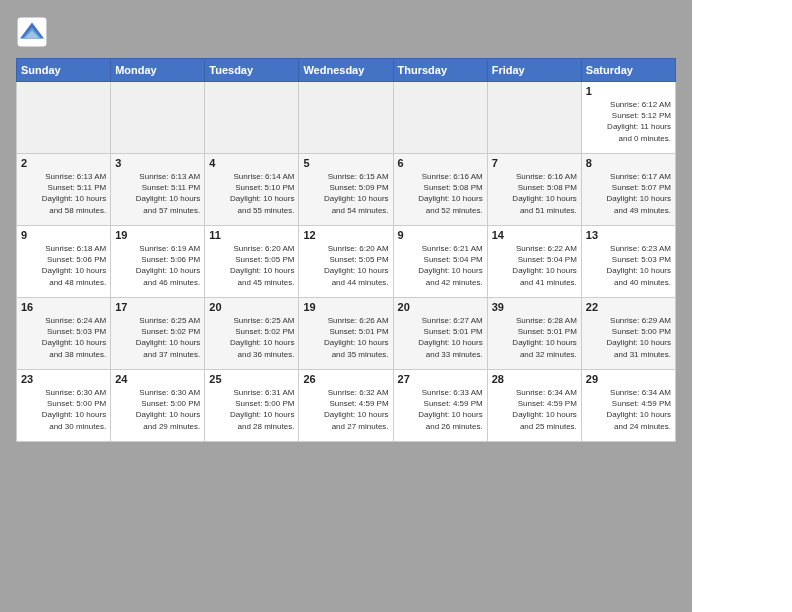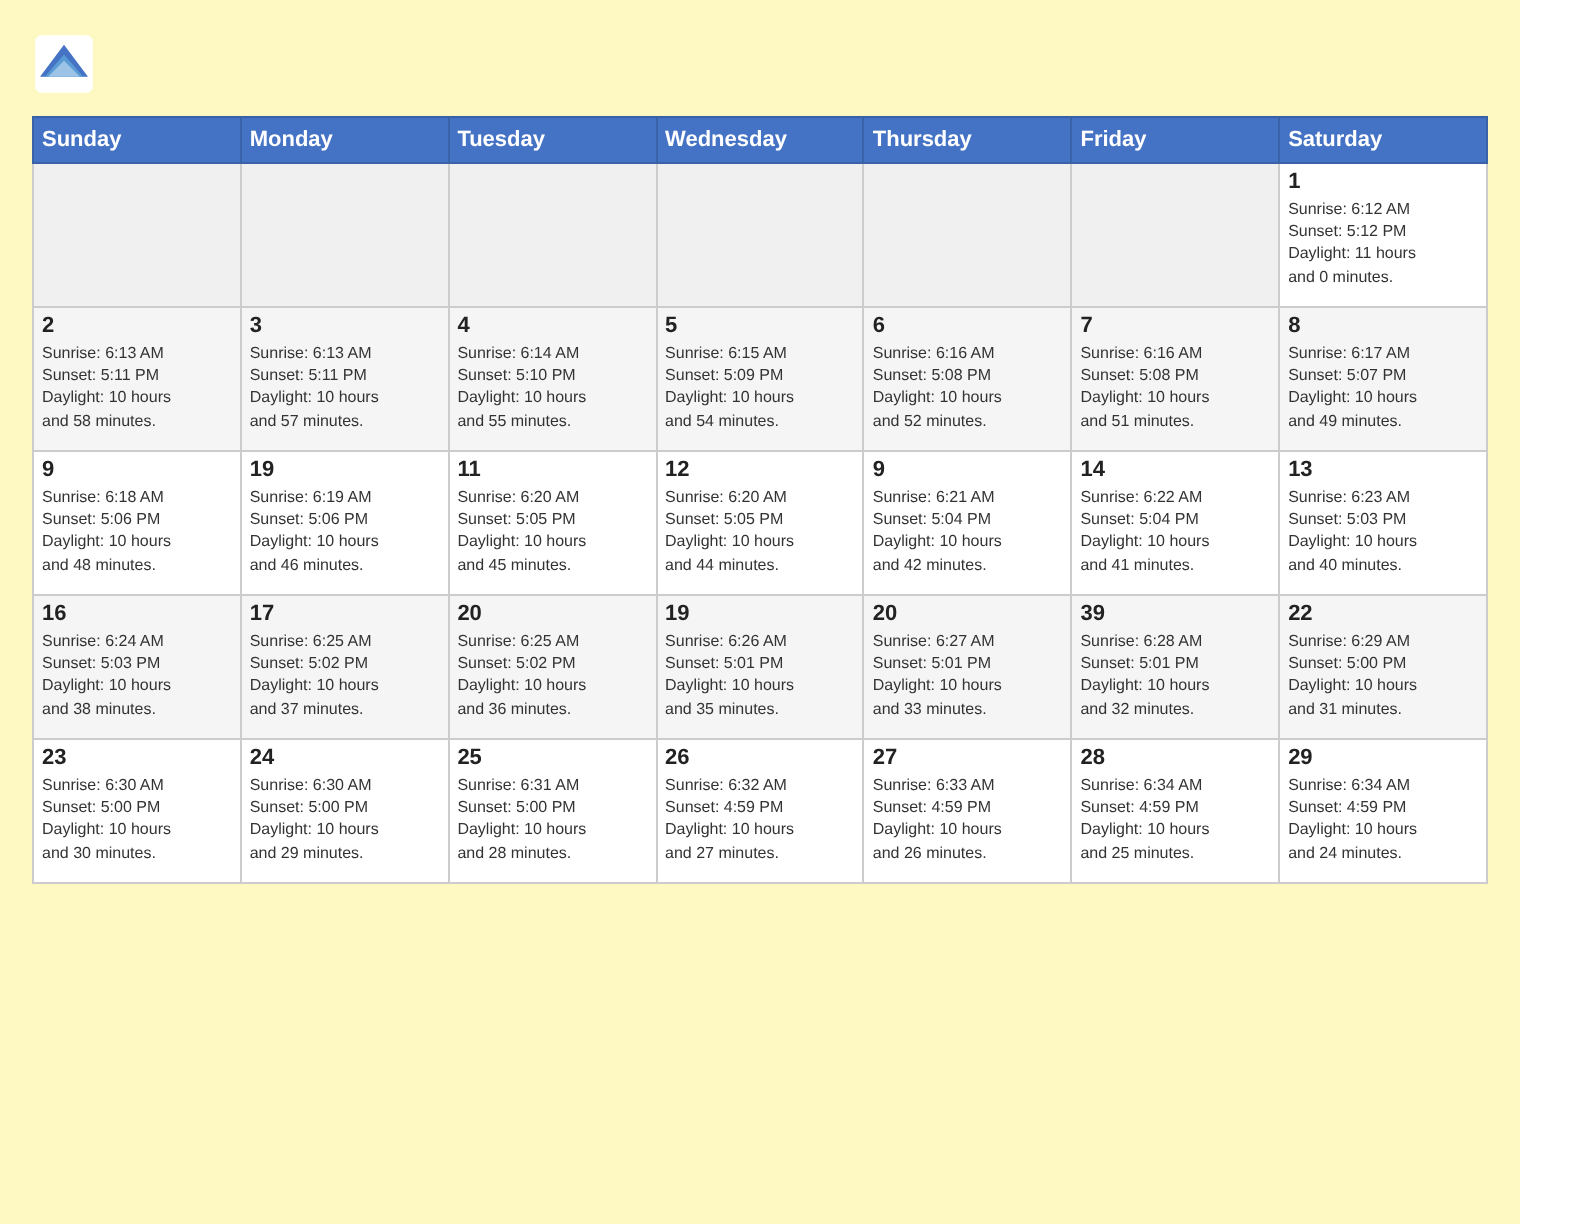--- a/index.html
+++ b/index.html
@@ -4,23 +4,23 @@
   <style>
     * { margin: 0; padding: 0; box-sizing: border-box; }
     body {
       font-family: Arial, sans-serif;
       background: #fff;
       width: 792px;
       height: 612px;
       overflow: hidden;
     }
     .page {
-      width: 760px;
+      width: 692px;
       height: 612px;
-      background: #fef9c3;
+      background: #a3a3a3;
       padding: 16px 16px 8px 16px;
     }
     .header {
       display: flex;
       justify-content: space-between;
       align-items: flex-start;
       margin-bottom: 10px;
     }
     .logo {
       display: flex;
@@ -86,20 +86,21 @@
       font-size: 11px;
       font-weight: bold;
       color: #222;
       display: block;
       margin-bottom: 2px;
     }
     .day-info {
       font-size: 8px;
       color: #333;
       line-height: 1.4;
+      text-align: right;
     }
     .row-shaded td {
       background: #f5f5f5;
     }
     .row-shaded td.empty {
       background: #e8e8e8;
     }
   </style>
 </head>
 <body>

